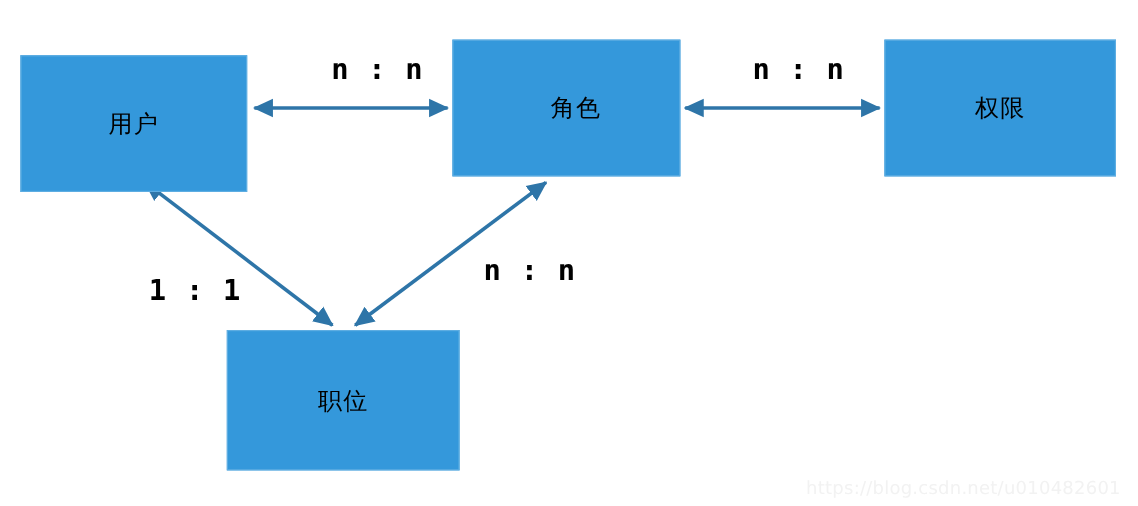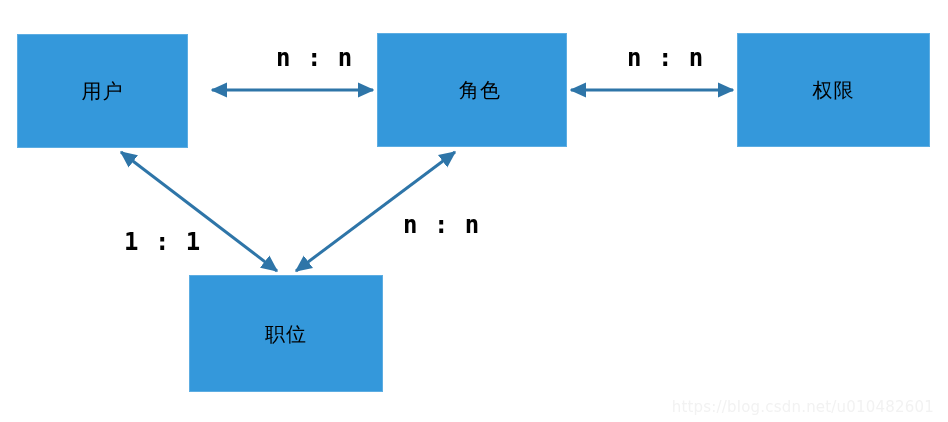--- a/index.html
+++ b/index.html
@@ -92,21 +92,21 @@
 
     <g>
       <line x1="277" y1="271" x2="121" y2="152" stroke="#2e75a8" stroke-width="3" marker-start="url(#arrowStart)" marker-end="url(#arrowEnd)"></line>
     </g>
 
     <g>
       <line x1="296" y1="271" x2="455" y2="152" stroke="#2e75a8" stroke-width="3" marker-start="url(#arrowStart)" marker-end="url(#arrowEnd)"></line>
     </g>
   </svg>
 
-  <div class="entity-box" style="left:17px; top:34px; width:171px; height:114px;">
+  <div class="entity-box" style="left:17px; top:46px; width:189px; height:114px;">
     <span class="entity-label">用户</span>
   </div>
 
   <div class="entity-box" style="left:377px; top:33px; width:190px; height:114px;padding-left:16px;">
     <span class="entity-label">角色</span>
   </div>
 
   <div class="entity-box" style="left:189px; top:275px; width:194px; height:117px;">
     <span class="entity-label">职位</span>
   </div>

